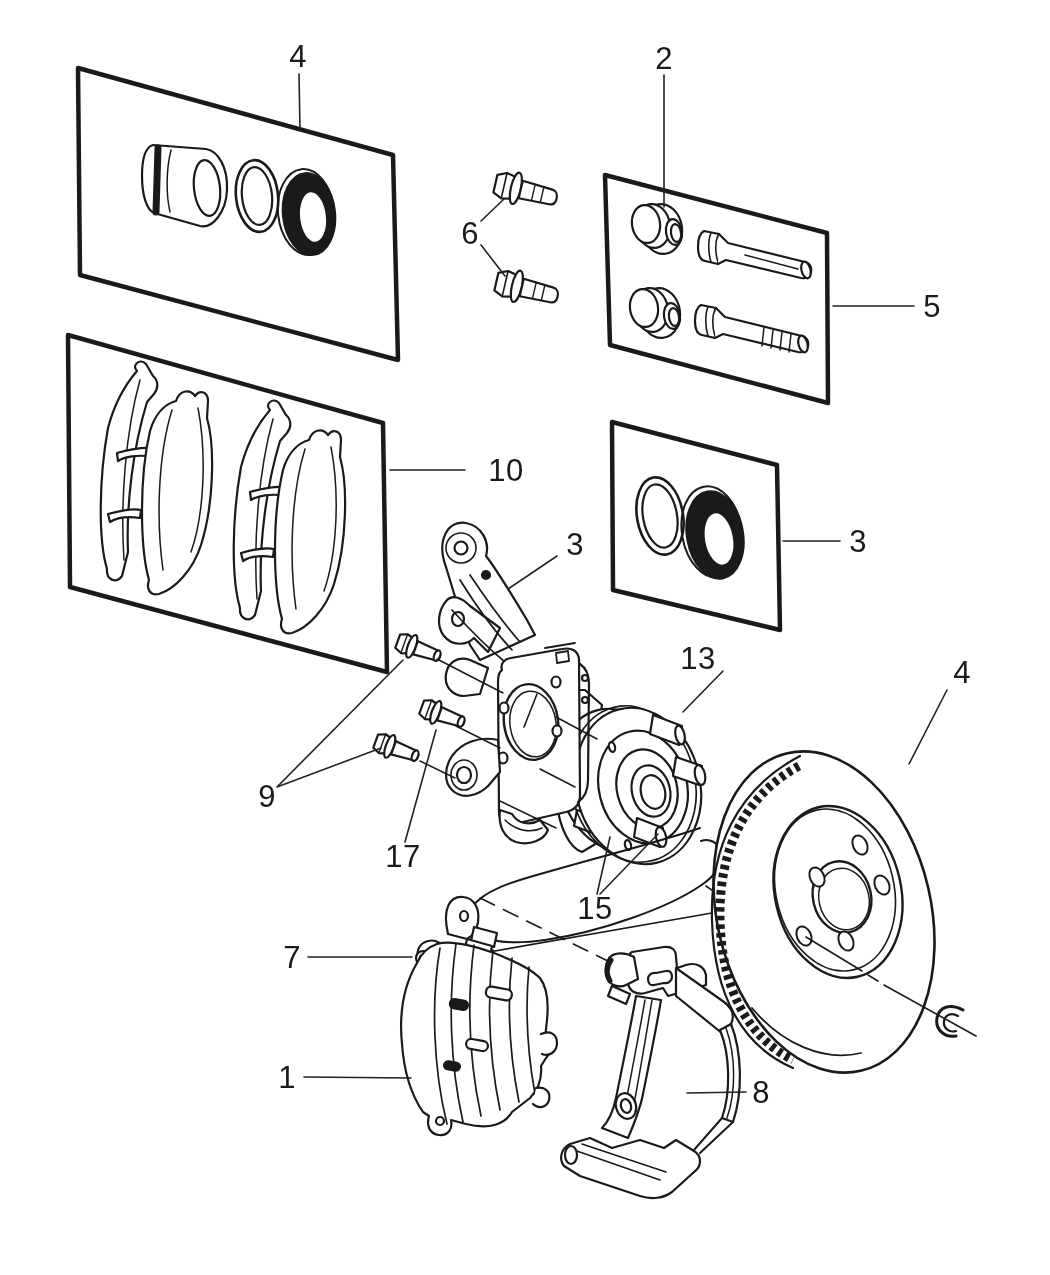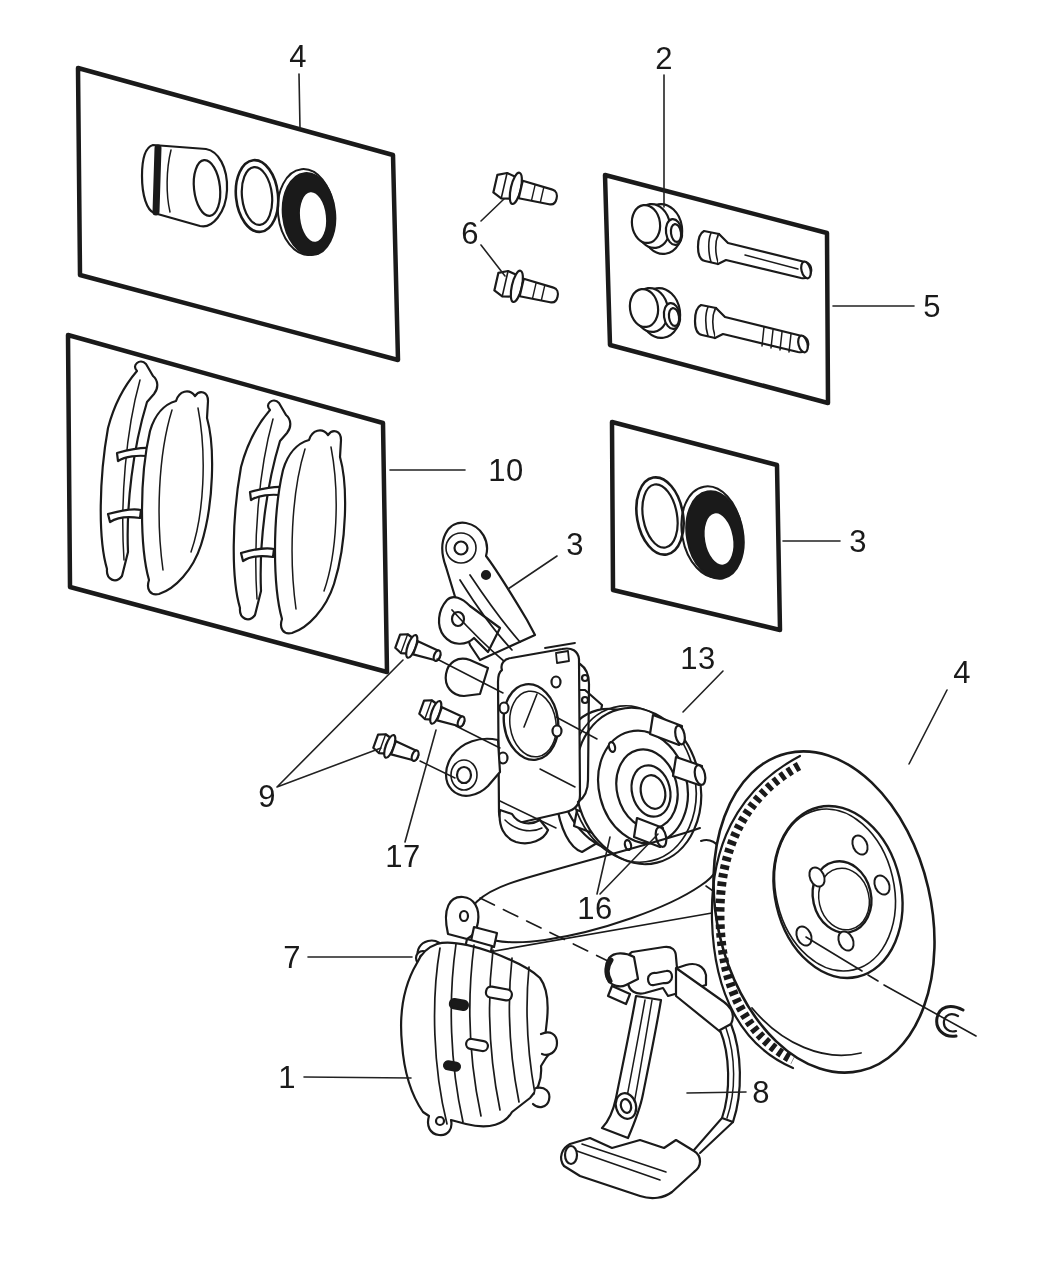--- a/index.html
+++ b/index.html
@@ -275,16 +275,16 @@
       <div class="callout" style="left: 298px; top: 56px;">4</div>
       <div class="callout" style="left: 932px; top: 306px;">5</div>
       <div class="callout" style="left: 470px; top: 233px;">6</div>
       <div class="callout" style="left: 292px; top: 957px;">7</div>
       <div class="callout" style="left: 761px; top: 1092px;">8</div>
       <div class="callout" style="left: 267px; top: 796px;">9</div>
       <div class="callout" style="left: 506px; top: 470px;">10</div>
       <div class="callout" style="left: 403px; top: 856px;">17</div>
       <div class="callout" style="left: 962px; top: 672px;">4</div>
       <div class="callout" style="left: 698px; top: 658px;">13</div>
-      <div class="callout" style="left: 595px; top: 908px;">16</div>
+      <div class="callout" style="left: 595px; top: 908px;">15</div>
       <div class="callout" style="left: 575px; top: 544px;">3</div>
     </div>
 </div>
 
 </body></html>

